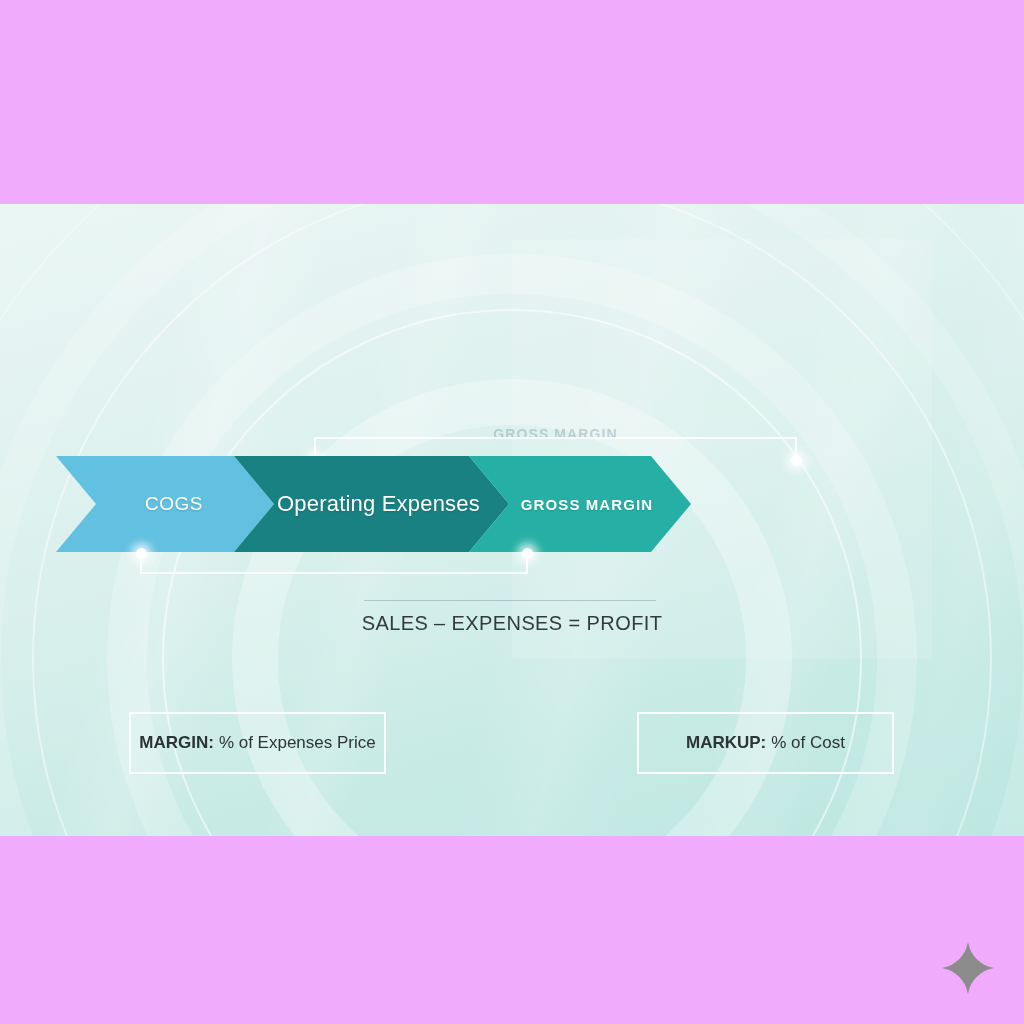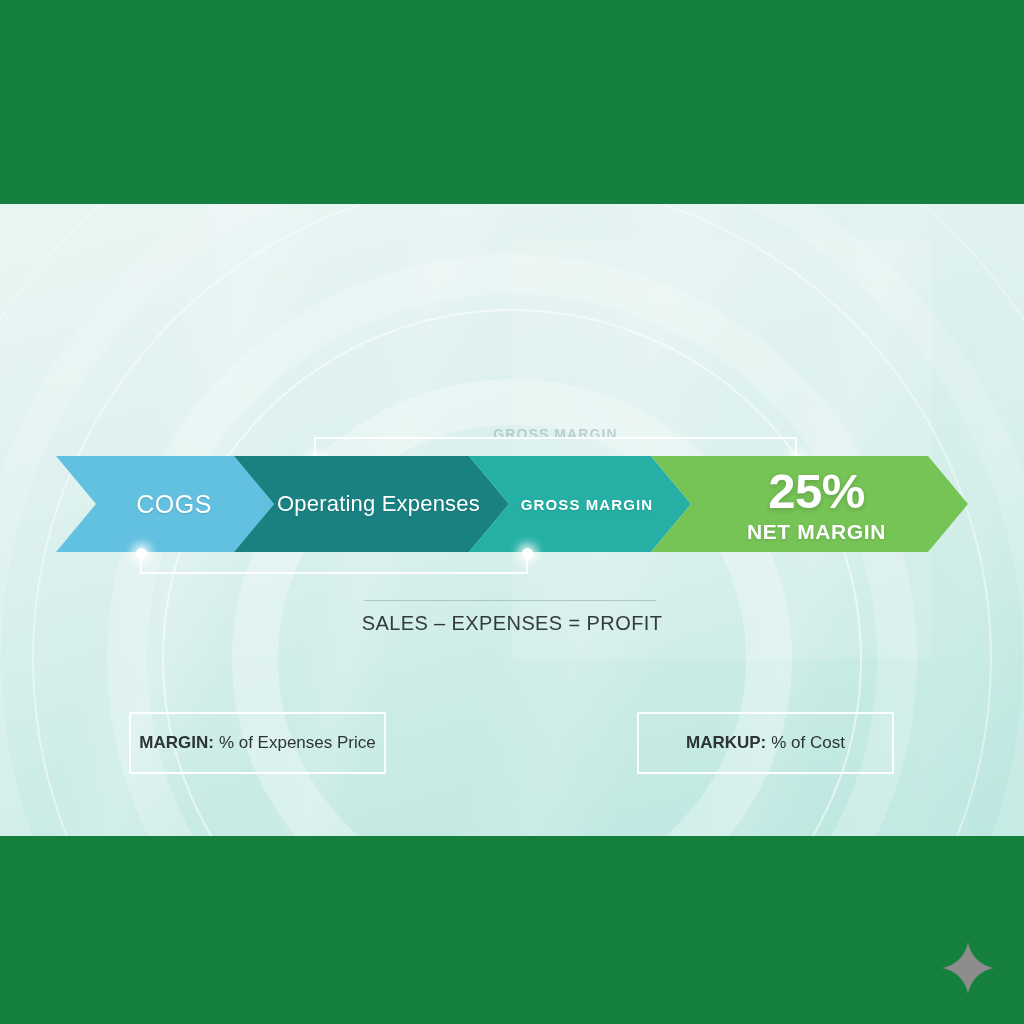--- a/index.html
+++ b/index.html
@@ -13,21 +13,21 @@
     width: 1024px;
     height: 1024px;
     overflow: hidden;
     font-family: "Liberation Sans", sans-serif;
   }
 
   #stage {
     position: relative;
     width: 1024px;
     height: 1024px;
-    background: #15803d;
+    background: #f0abfc;
   }
 
   
   #slide {
     position: absolute;
     left: 0;
     top: 204px;
     width: 1024px;
     height: 632px;
     overflow: hidden;
@@ -99,21 +99,21 @@
   }
 
   
   #seg-cogs {
     left: 0;
     width: 218px;
     background: #62c0e0;
     clip-path: polygon(0 0, 178px 0, 218px 50%, 178px 100%, 0 100%, 40px 50%);
     justify-content: center;
   }
-  #seg-cogs .seg-label { font-size: 25px; font-weight: 400; letter-spacing: .5px; padding-left: 18px; }
+  #seg-cogs .seg-label { font-size: 19px; font-weight: 400; letter-spacing: .5px; padding-left: 18px; }
 
   
   #seg-opex {
     left: 178px;
     width: 275px;
     background: #1a8182;
     clip-path: polygon(0 0, 235px 0, 275px 50%, 235px 100%, 0 100%, 40px 50%);
     justify-content: center;
   }
   #seg-opex .seg-label { font-size: 22px; font-weight: 400; letter-spacing: .2px; padding-left: 14px; }
@@ -291,26 +291,20 @@
       </div>
 
       <div class="seg" id="seg-opex">
         <span class="seg-label">Operating Expenses</span>
       </div>
 
       <div class="seg" id="seg-gm">
         <span class="seg-label">GROSS MARGIN</span>
       </div>
 
-      <div class="seg" id="seg-net">
-        <span id="net-stack">
-          <span id="net-value">25%</span>
-          <span id="net-caption">NET MARGIN</span>
-        </span>
-      </div>
 
     </div>
 
     <div class="bracket" id="bracket-bottom">
       <div class="bar h"></div>
       <div class="bar vL"></div>
       <div class="bar vR"></div>
       <div class="dot dL"></div>
       <div class="dot dR"></div>
     </div>

